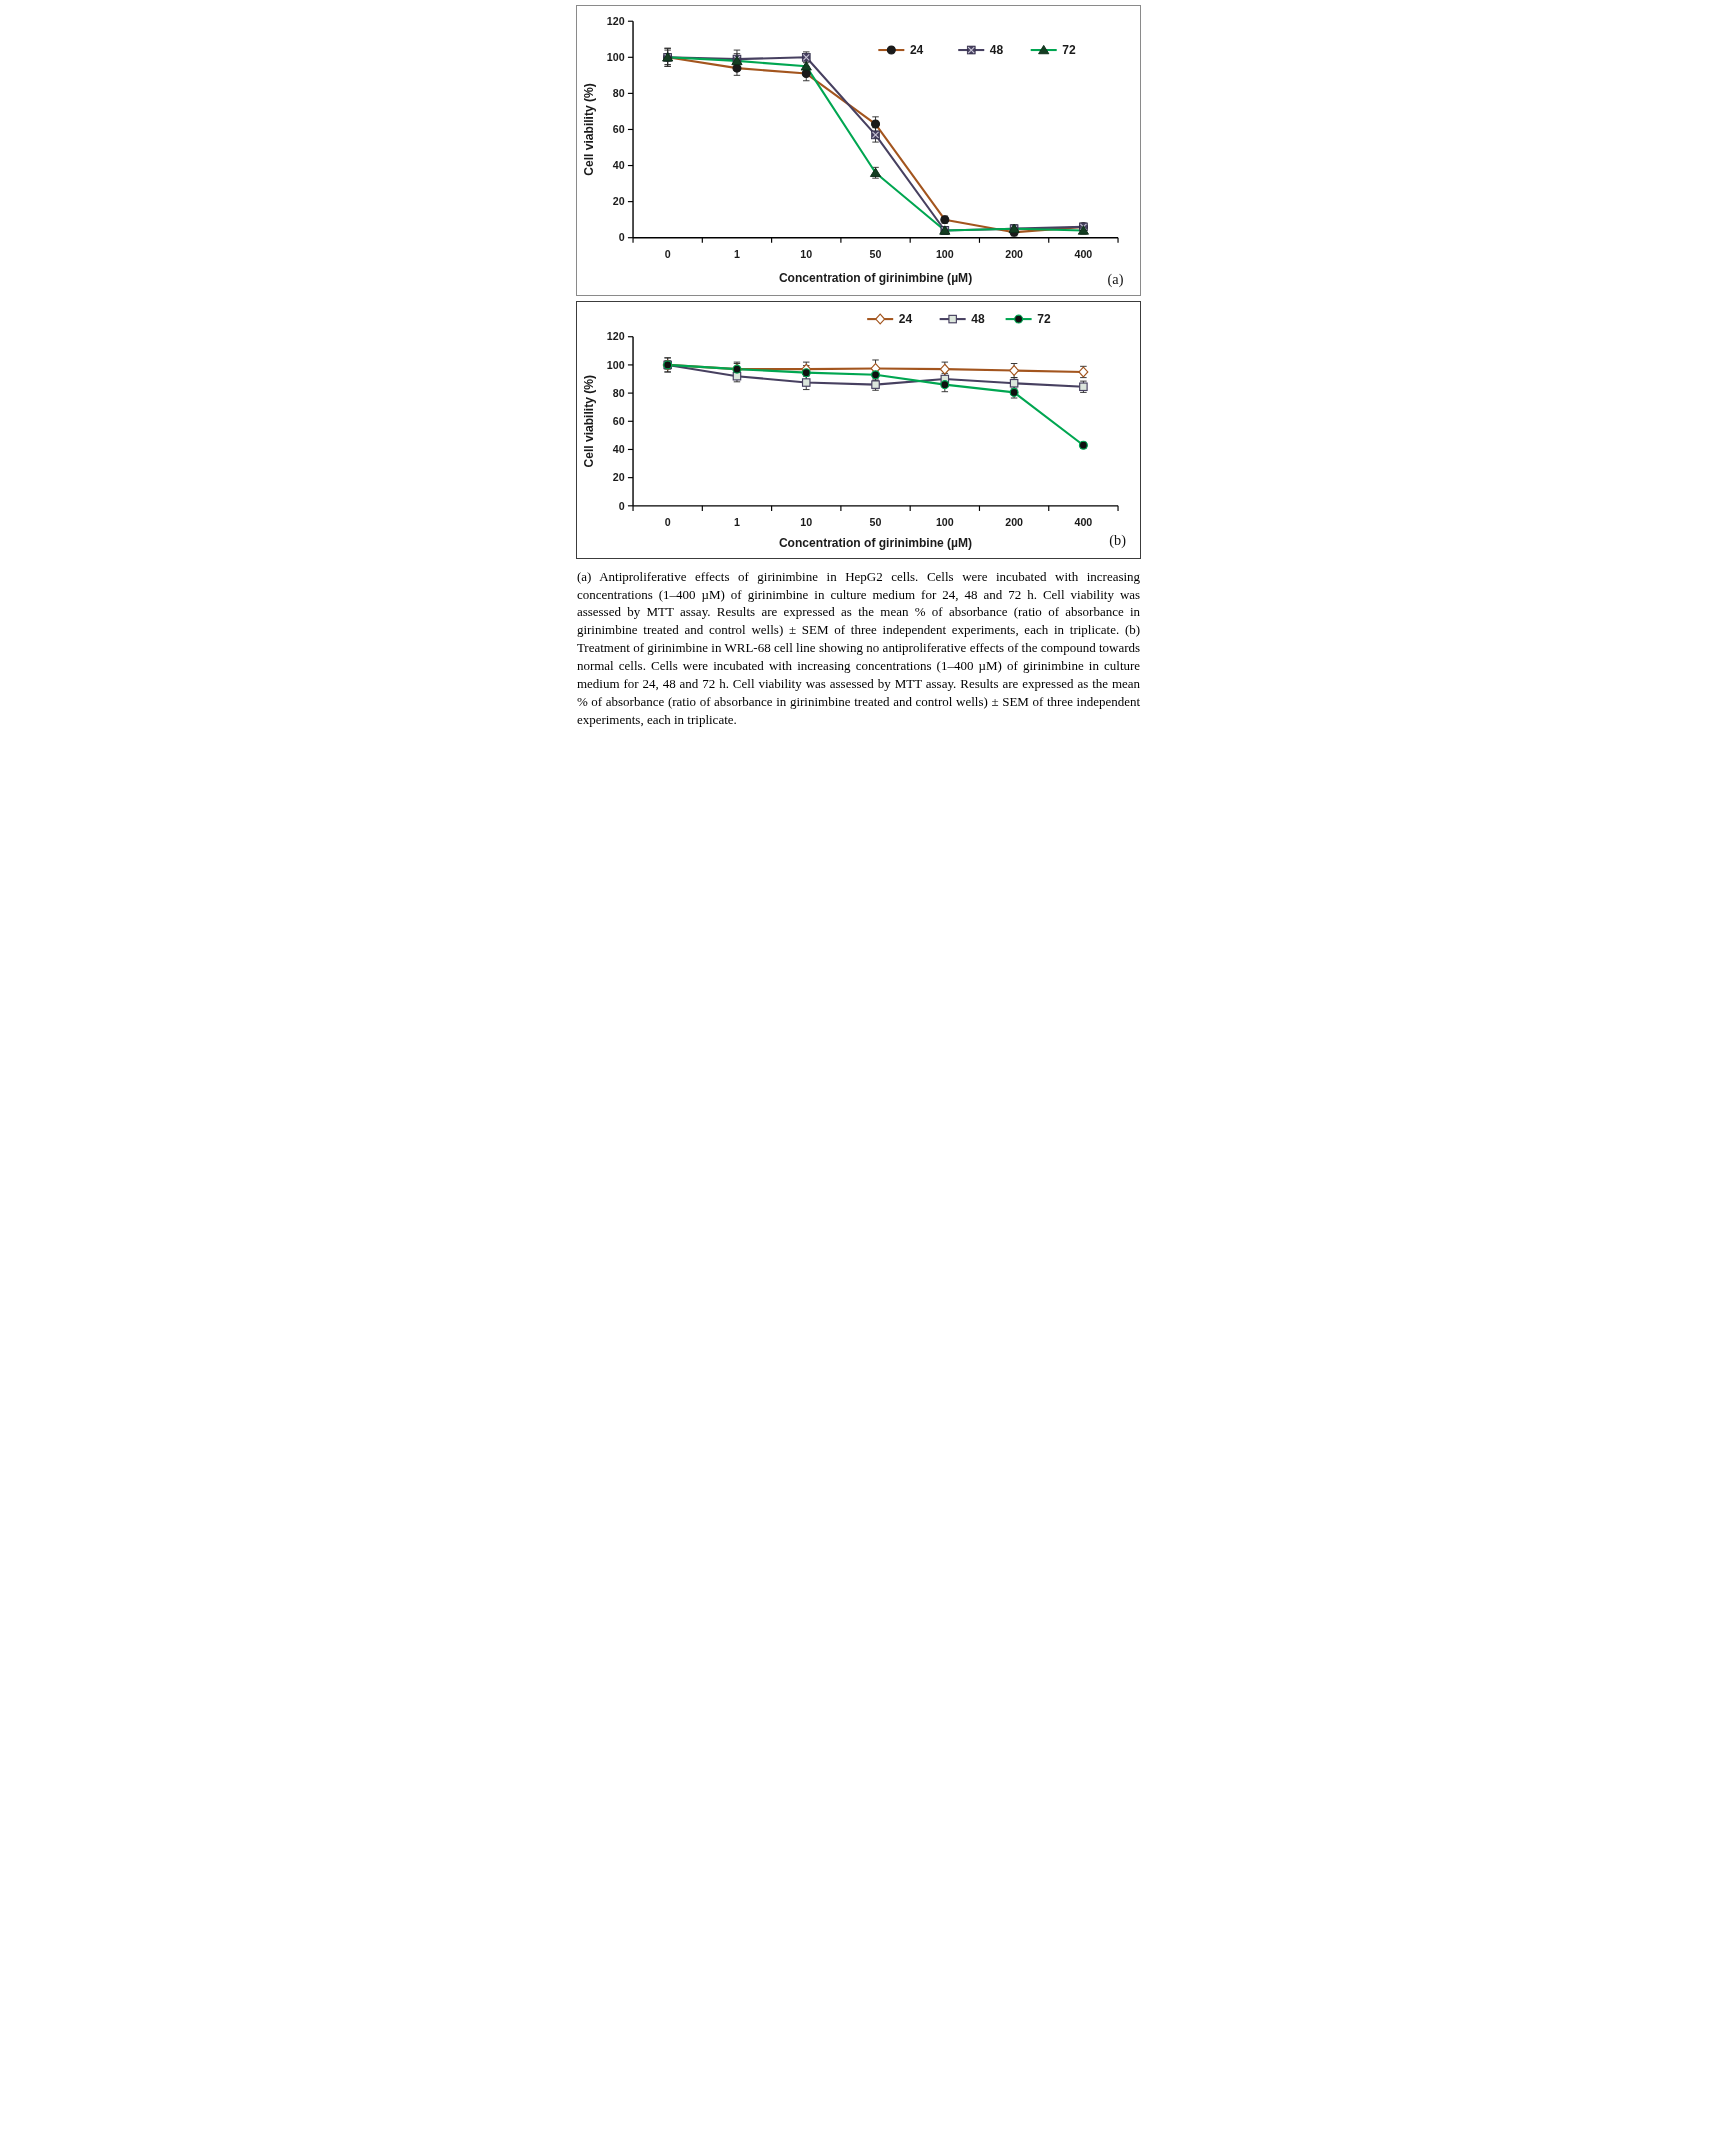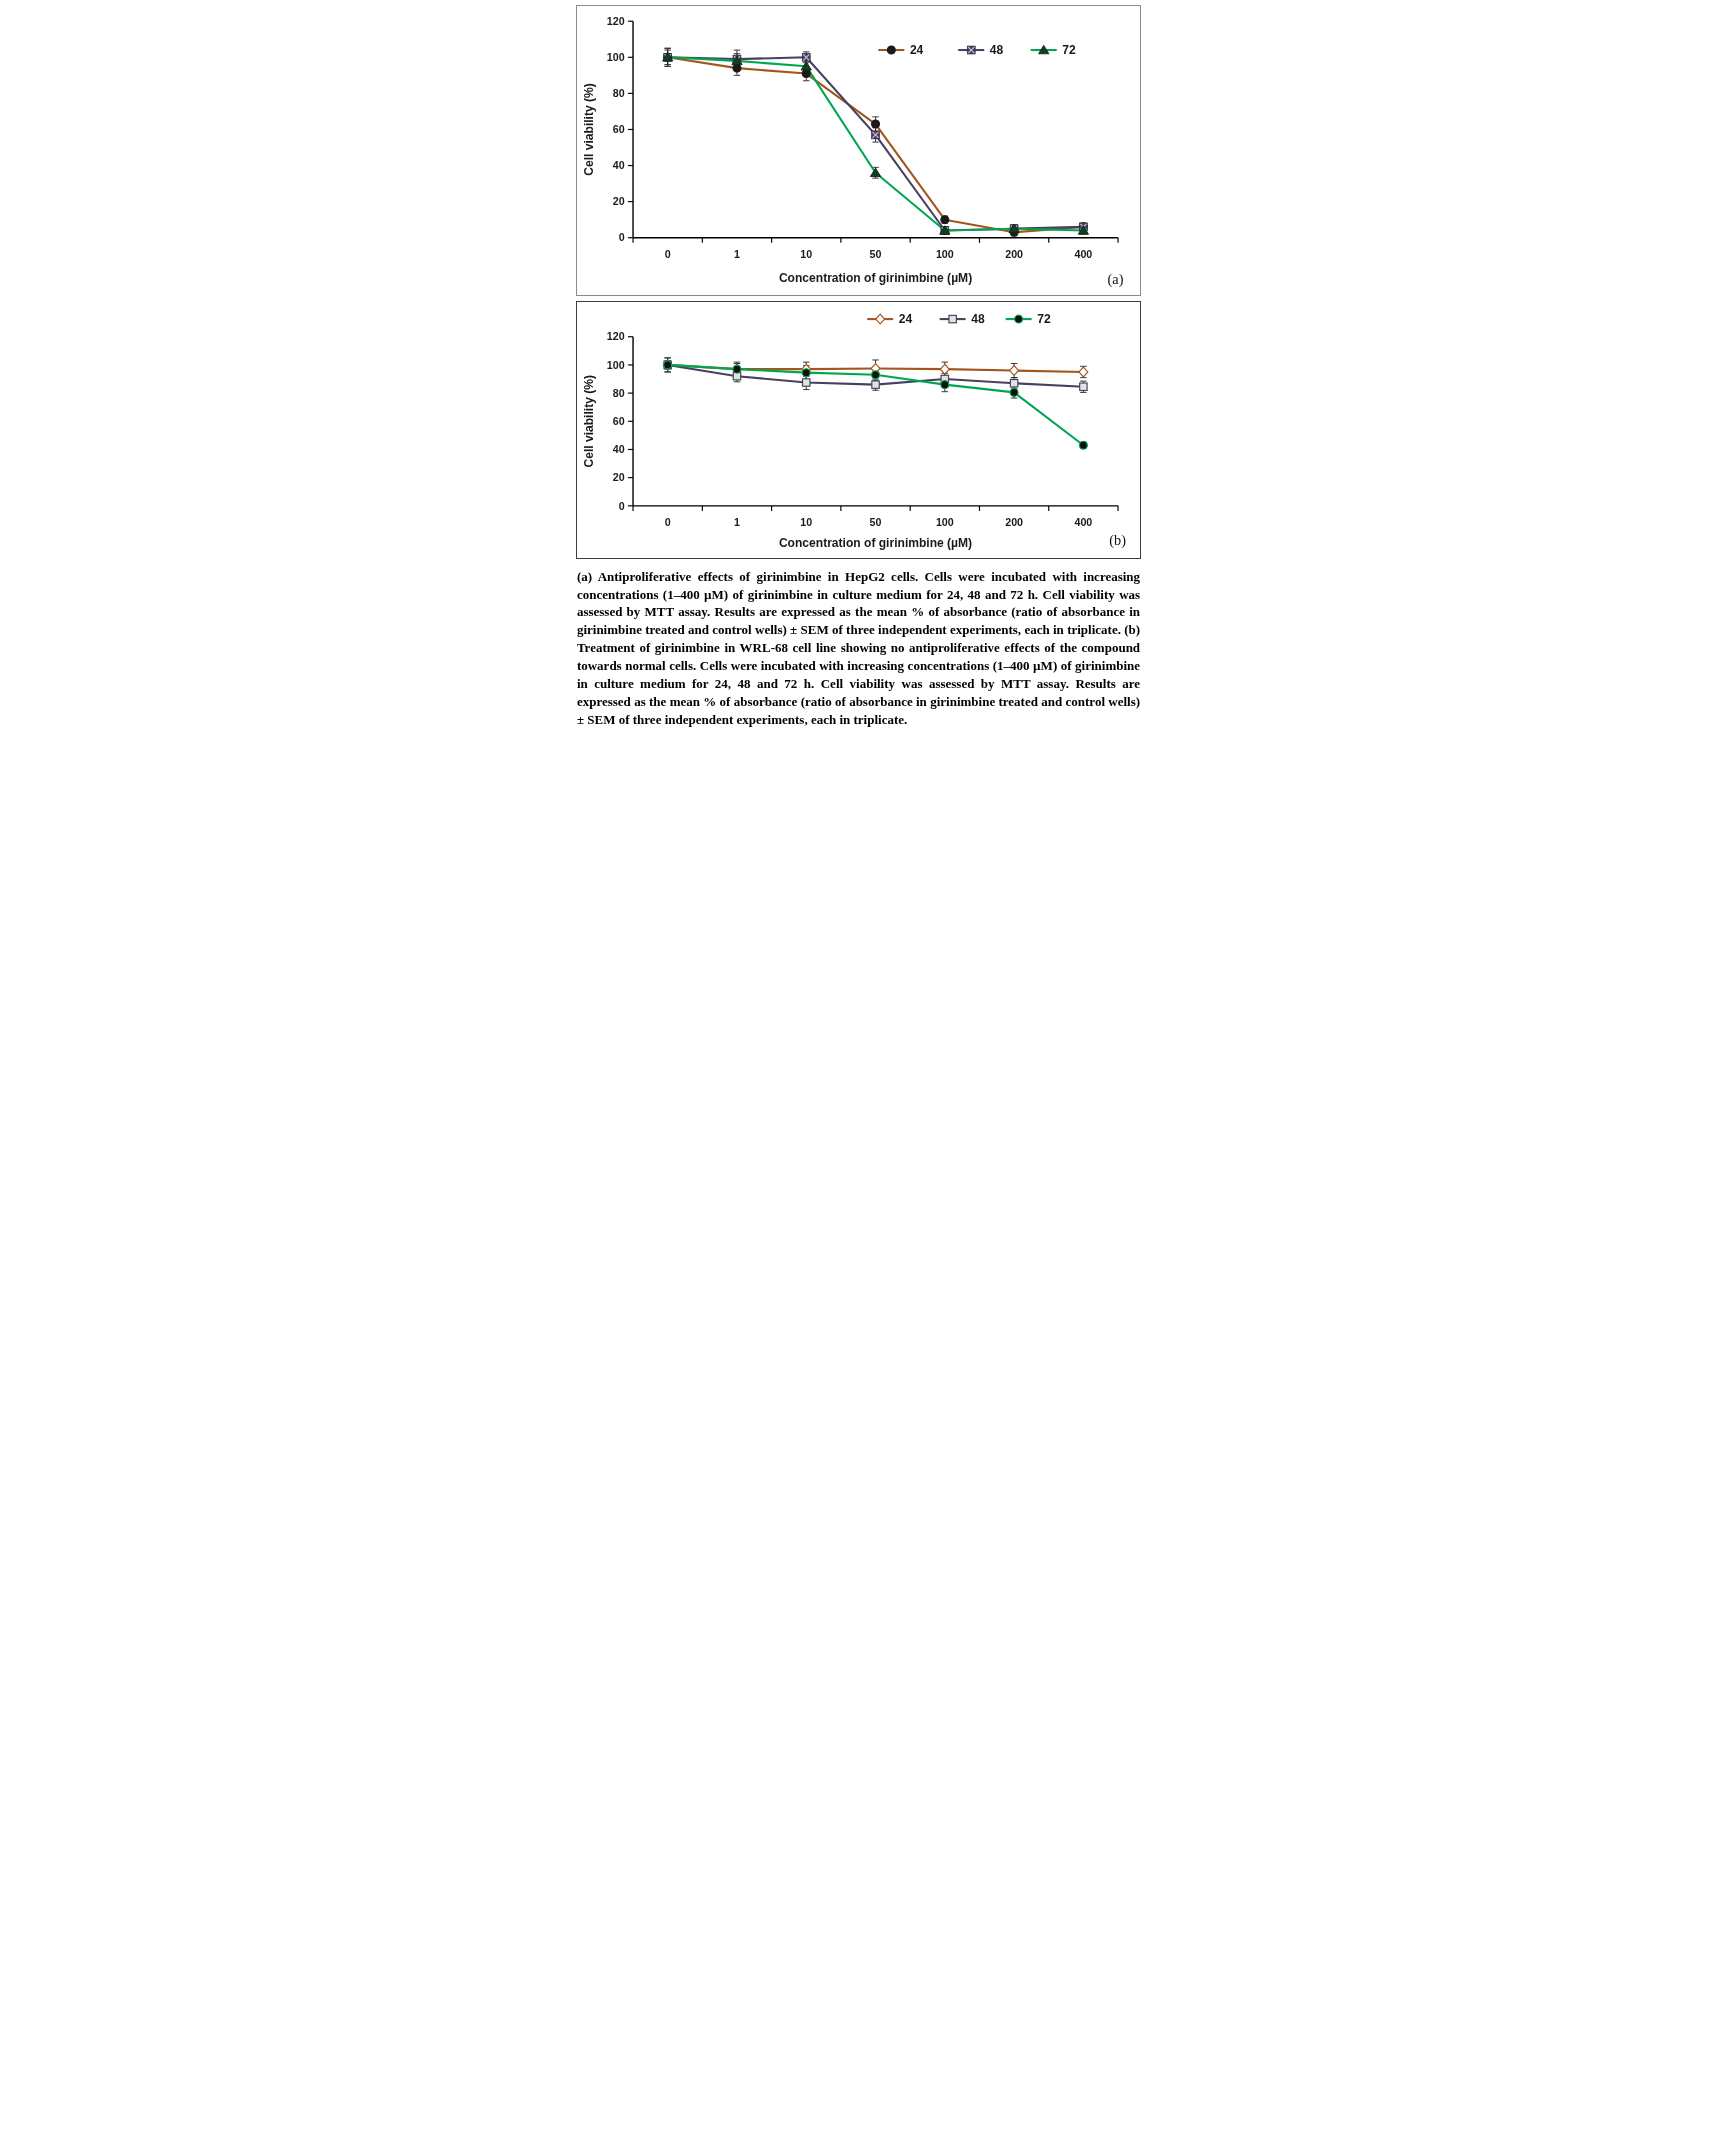--- a/index.html
+++ b/index.html
@@ -8,21 +8,21 @@
   .panel{position:relative;background:#ffffff;box-sizing:border-box;}
   .panel-a{border:1.8px solid #8a8a8a;padding:5.5px 3.7px 1.8px;}
   .panel-b{border:0.9px solid #3c3c3c;margin-top:4.6px;padding:4.6px 3.7px 0.9px;}
   .chart{width:100%;}
   .chart svg{display:block;width:100%;height:auto;}
   svg text{font-family:"Liberation Sans","DejaVu Sans",sans-serif;font-weight:700;fill:#1a1a1a;}
   .panel-letter{position:absolute;font-family:"Liberation Serif","DejaVu Serif",serif;font-size:14.3px;color:#111;}
   .letter-a{right:16.6px;bottom:7.4px;}
   .letter-b{right:14px;bottom:9.2px;}
   .caption{font-family:"Liberation Serif","DejaVu Serif",serif;font-size:13px;line-height:1.38;
-           text-align:justify;color:#000;margin:8.3px 0.9px 0;font-weight:bold;}
+           text-align:justify;color:#000;margin:8.3px 0.9px 0;}
 </style>
 </head>
 <body>
 
 <div class="figure">
   <div class="panel panel-a">
     <div class="chart">
         <svg viewBox="0 0 1196 608">
           <line x1="112" y1="22" x2="112" y2="488" stroke="#000" stroke-width="3"></line>
           <line x1="112" y1="488" x2="1156" y2="488" stroke="#000" stroke-width="3"></line>

